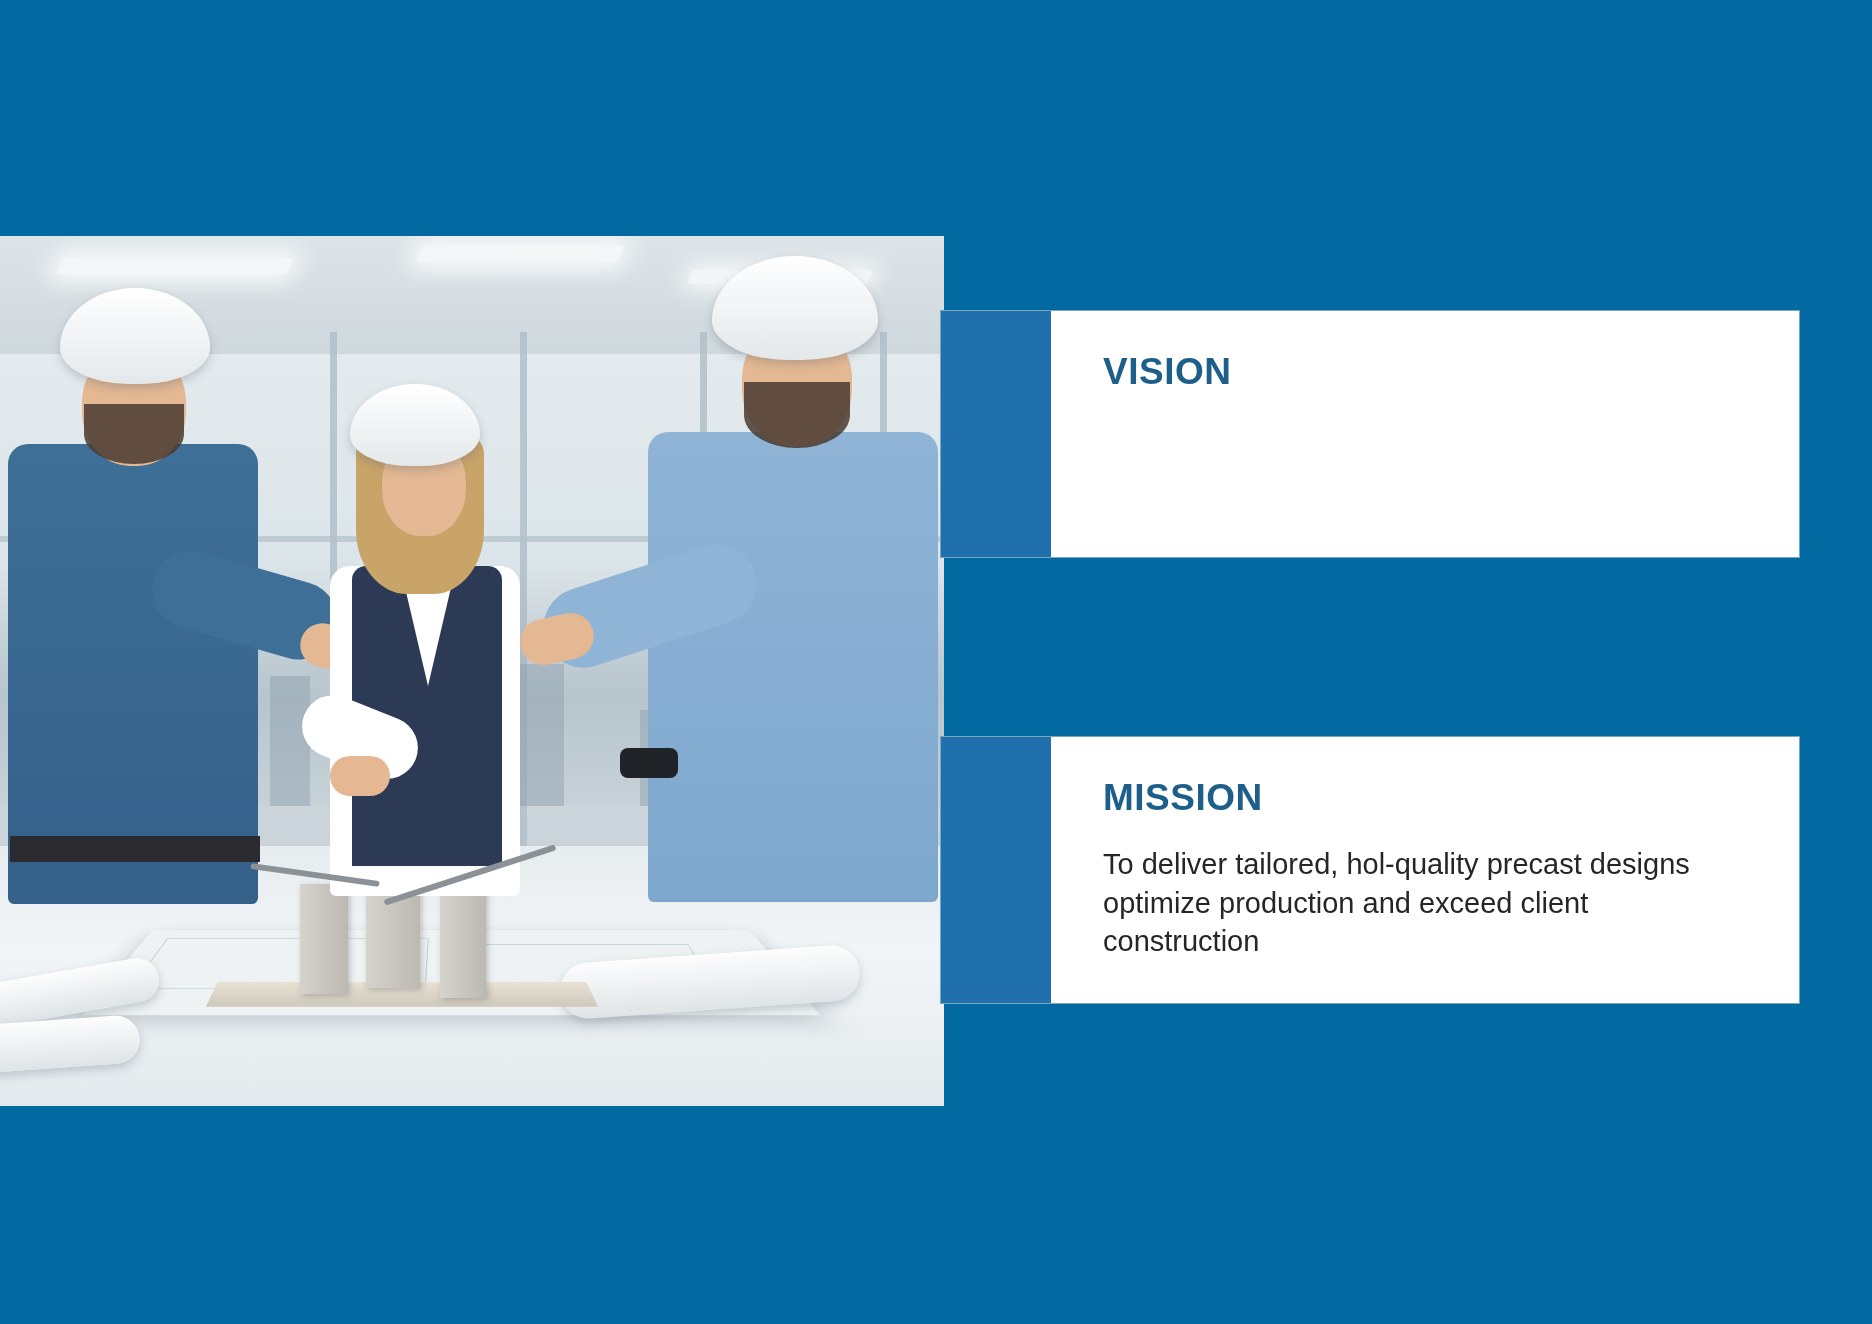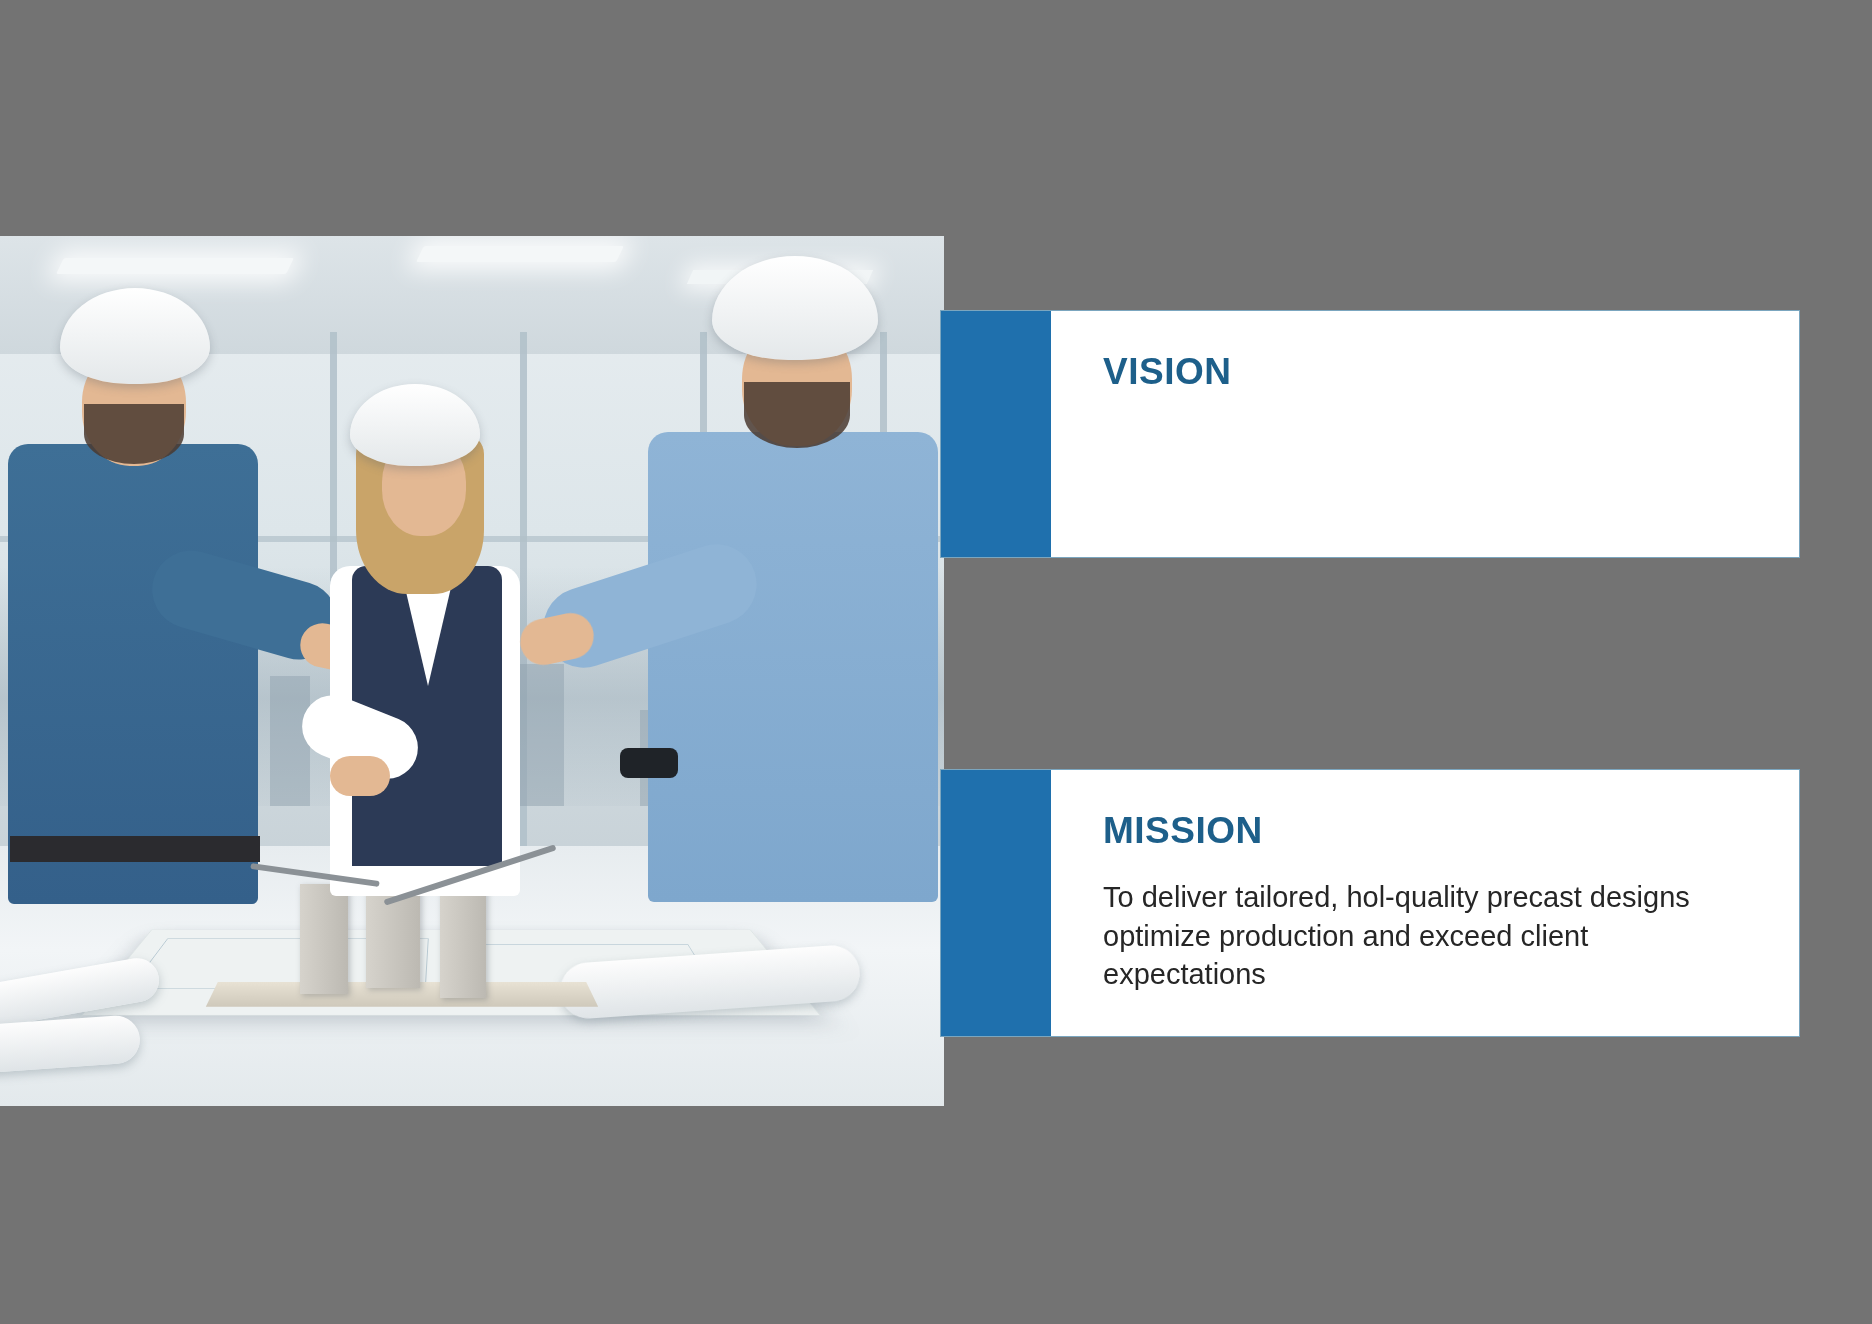--- a/index.html
+++ b/index.html
@@ -2,21 +2,21 @@
 <html><head>
 <meta charset="utf-8">
 <style>
   html,body{margin:0;padding:0;}
   body{
     width:1872px;height:1324px;
     background:#ffffff;
     font-family:"Liberation Sans", sans-serif;
     overflow:hidden;
   }
-  .slide{position:relative;width:1872px;height:1324px;background:#737373;overflow:hidden;}
+  .slide{position:relative;width:1872px;height:1324px;background:#0369a1;overflow:hidden;}
 
   
   .photo{
     position:absolute;left:0;top:236px;width:944px;height:870px;overflow:hidden;
     background:#cfd8de;
   }
   .photo .sky{
     position:absolute;inset:0;
     background:
       linear-gradient(to bottom,#e9eef1 0%,#dde6ea 34%,#cfd9de 58%,#c6d0d6 76%,#e6eaec 100%);
@@ -93,21 +93,21 @@
   }
   .card .bar{width:110px;flex:0 0 110px;background:#1f70ad;}
   .card .body{flex:1;padding:40px 54px 40px 52px;}
   .card-title{
     color:#1d5f8a;font-size:37px;font-weight:bold;letter-spacing:.5px;margin:0 0 26px 0;
   }
   .card-text{
     color:#262626;font-size:29px;line-height:1.33;white-space:pre-line;margin:0;
   }
   #vision-card{left:940px;top:310px;width:860px;height:248px;}
-  #mission-card{left:940px;top:769px;width:860px;height:268px;}
+  #mission-card{left:940px;top:736px;width:860px;height:268px;}
 </style>
 </head>
 <body>
 
 <div class="slide">
 
   <div class="photo">
     <div class="sky"></div>
     <div class="ceil"></div>
     <div class="lamp2"></div>
@@ -182,17 +182,17 @@
       <h2 class="card-title">VISION</h2>
     </div>
   </div>
 
   <div class="card" id="mission-card">
     <div class="bar"></div>
     <div class="body">
       <h2 class="card-title">MISSION</h2>
       <p class="card-text">To deliver tailored, hol-quality precast designs
 optimize production and exceed client
-expectations</p>
+construction</p>
     </div>
   </div>
 
 </div>
 
 </body></html>

